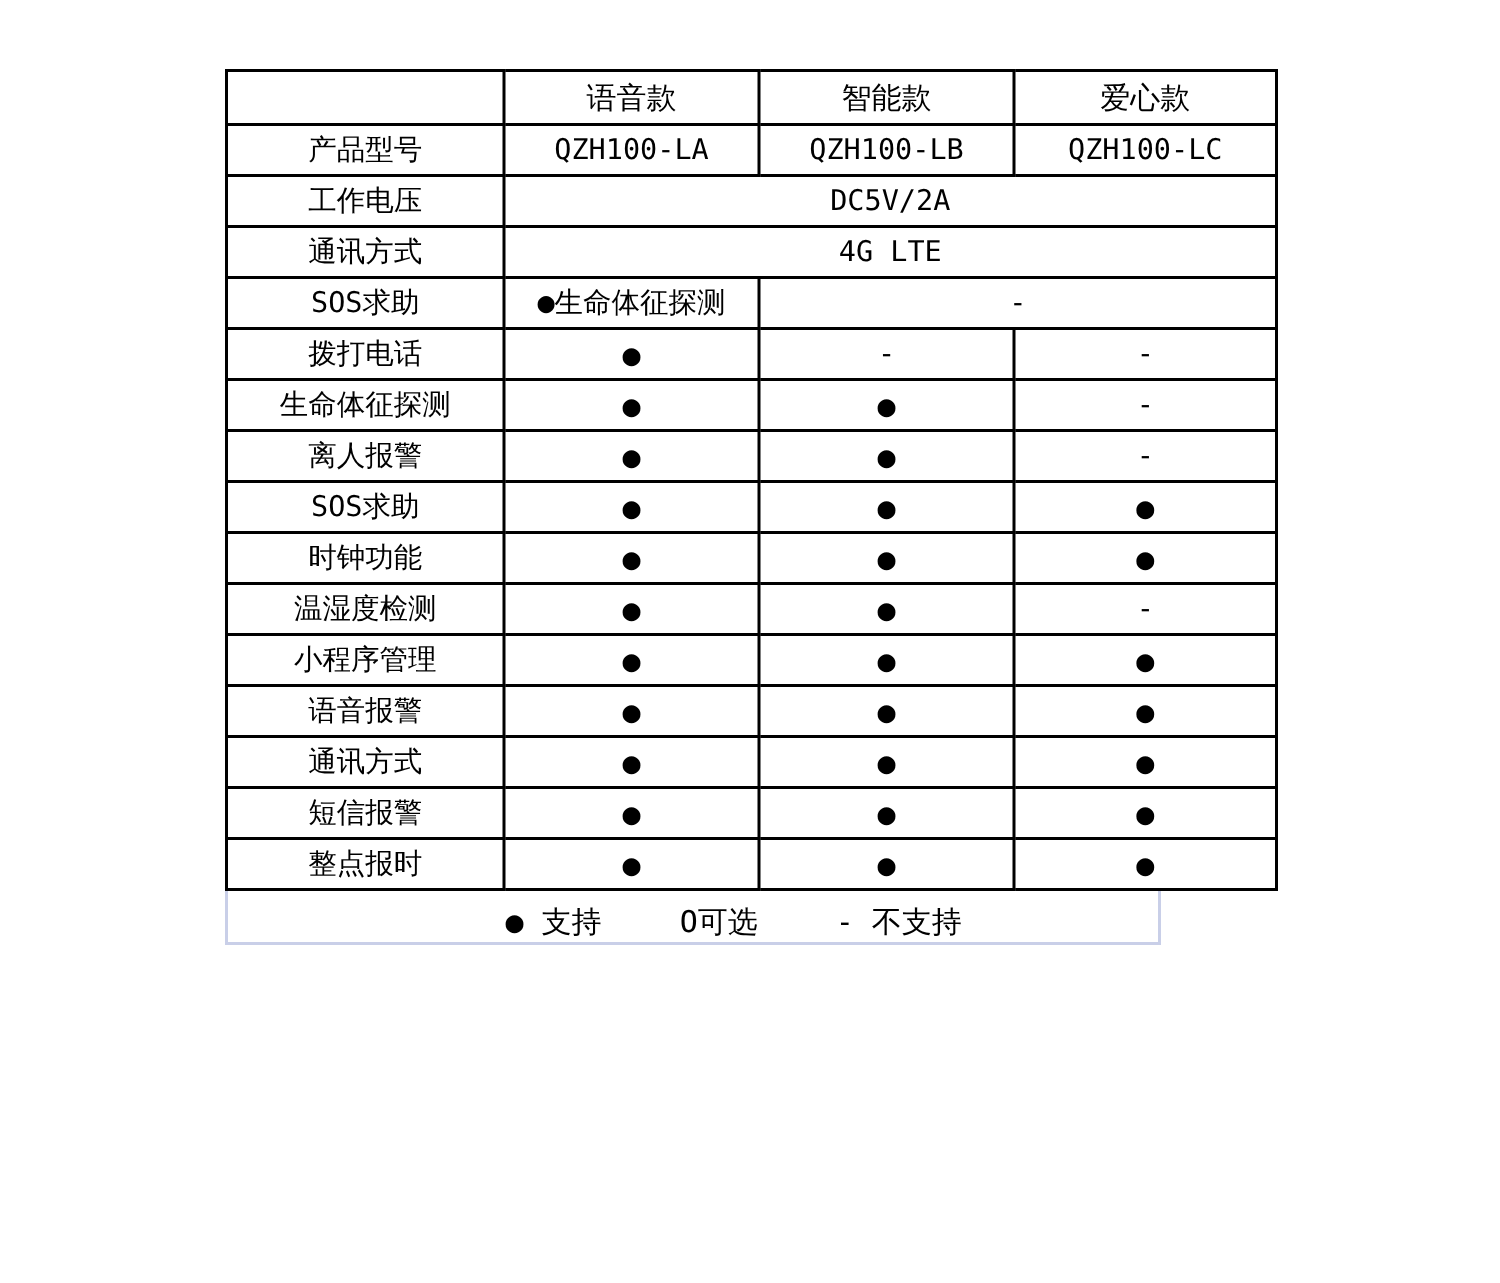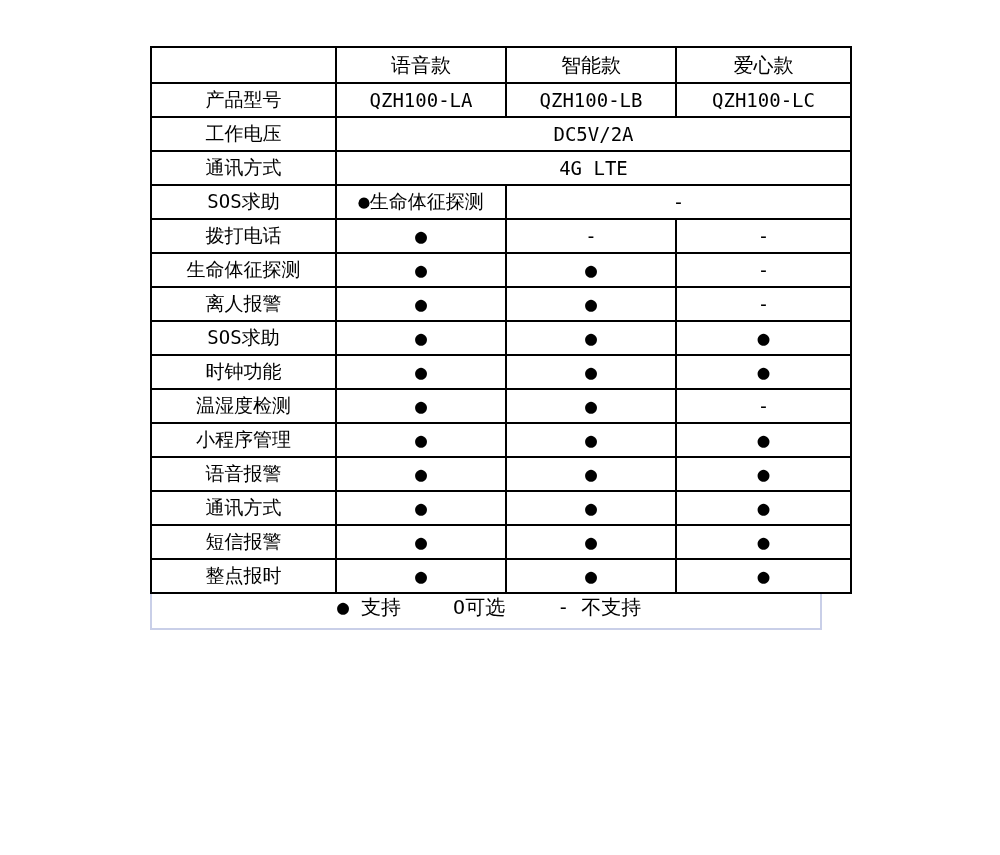--- a/index.html
+++ b/index.html
@@ -42,27 +42,27 @@
     font-size: 19px;
   }
   td.value-cell {
     font-size: 19px;
   }
   td.value-cell.sym {
     font-size: 20px;
   }
   .legend-row {
     box-sizing: border-box;
-    width: 672px;
+    width: 624px;
     height: 36px;
     border-left: 2px solid #c9cfe8;
     border-right: 2px solid #c9cfe8;
     border-bottom: 2px solid #c9cfe8;
     display: flex;
-    align-items: flex-start;
+    align-items: flex-end;
     padding-left: 185px;
     gap: 52px;
     font-size: 20px;
   }
   .legend-item { white-space: nowrap; }
 </style>
 </head>
 <body>
 
 <div class="table-wrap">

